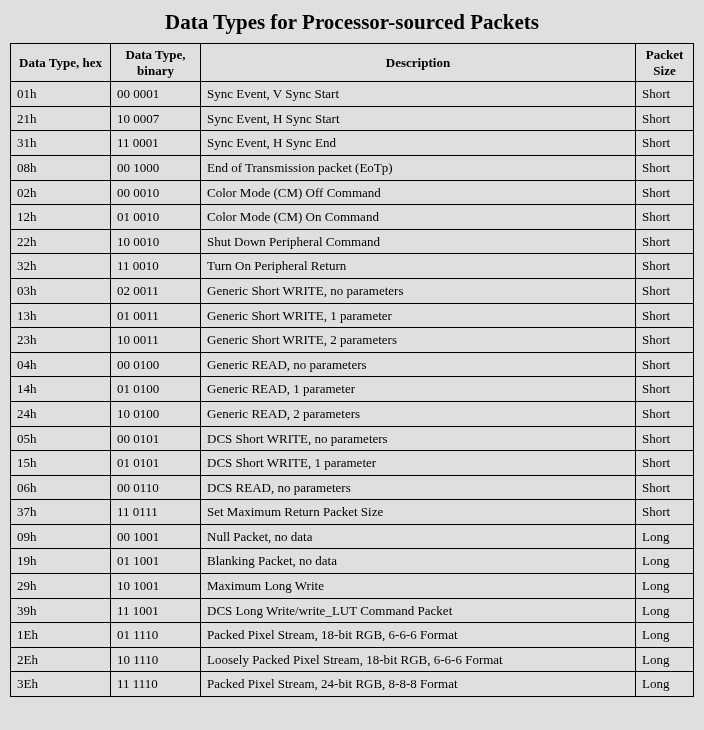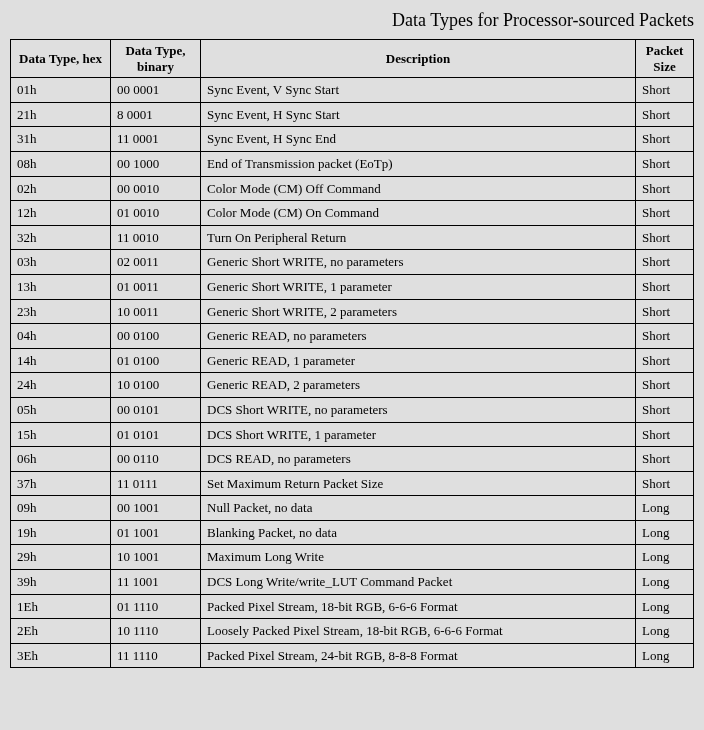--- a/index.html
+++ b/index.html
@@ -9,23 +9,23 @@
   body {
     background: #dfdfdf;
     font-family: "Times New Roman", Times, serif;
     color: #000;
     width: 704px;
     height: 730px;
     box-sizing: border-box;
     padding: 6px 10px 10px 10px;
   }
   .title {
-    text-align: right;
-    font-weight: normal;
-    font-size: 18px;
+    text-align: center;
+    font-weight: bold;
+    font-size: 21px;
     padding: 4px 0 8px 0;
   }
   table {
     border-collapse: collapse;
     width: 100%;
     table-layout: fixed;
     background: #dfdfdf;
   }
   th, td {
     border: 1px solid #000;
@@ -75,21 +75,21 @@
   </thead>
   <tbody id="tbody">
     <tr>
         <td>01h</td>
         <td>00 0001</td>
         <td class="desc">Sync Event, V Sync Start</td>
         <td>Short</td>
       </tr>
       <tr>
         <td>21h</td>
-        <td>8 0001</td>
+        <td>10 0007</td>
         <td class="desc">Sync Event, H Sync Start</td>
         <td>Short</td>
       </tr>
       <tr>
         <td>31h</td>
         <td>11 0001</td>
         <td class="desc">Sync Event, H Sync End</td>
         <td>Short</td>
       </tr>
       <tr>
@@ -101,20 +101,26 @@
       <tr>
         <td>02h</td>
         <td>00 0010</td>
         <td class="desc">Color Mode (CM) Off Command</td>
         <td>Short</td>
       </tr>
       <tr>
         <td>12h</td>
         <td>01 0010</td>
         <td class="desc">Color Mode (CM) On Command</td>
+        <td>Short</td>
+      </tr>
+      <tr>
+        <td>22h</td>
+        <td>10 0010</td>
+        <td class="desc">Shut Down Peripheral Command</td>
         <td>Short</td>
       </tr>
       <tr>
         <td>32h</td>
         <td>11 0010</td>
         <td class="desc">Turn On Peripheral Return</td>
         <td>Short</td>
       </tr>
       <tr>
         <td>03h</td>

